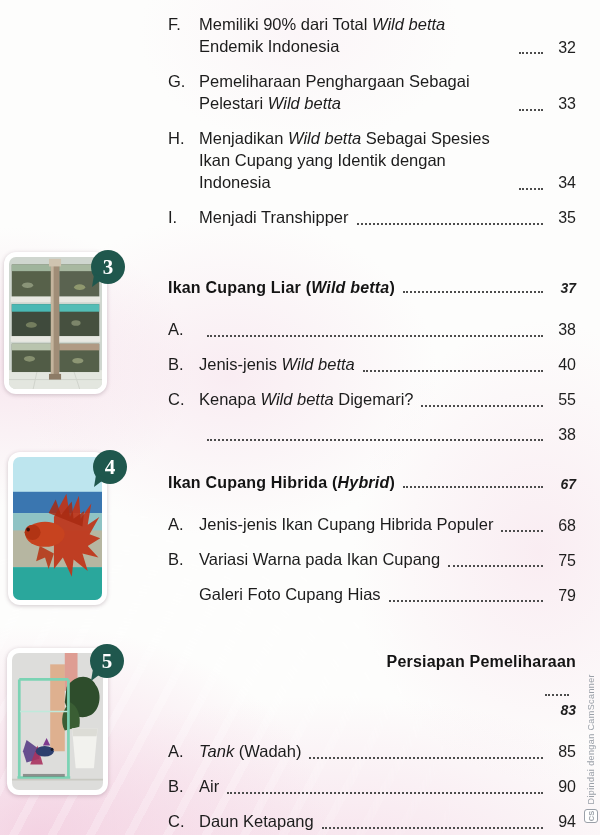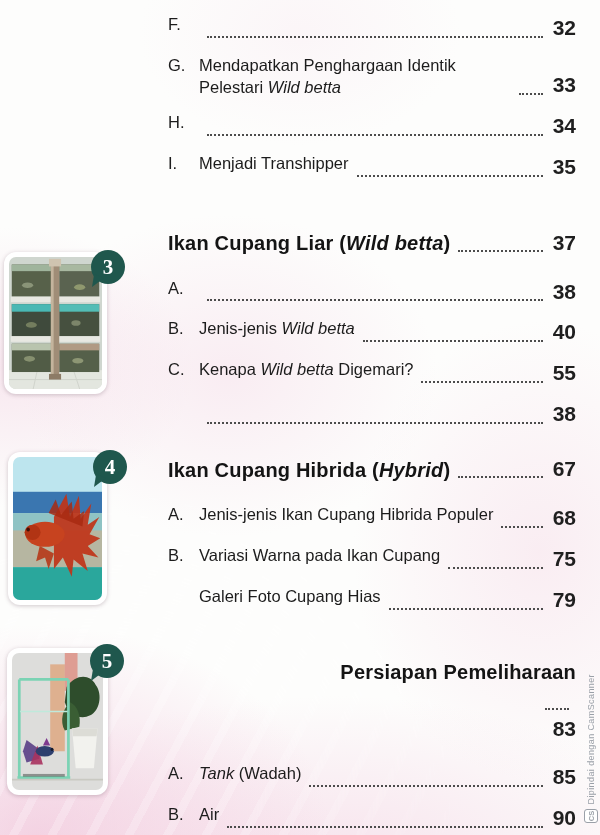--- a/index.html
+++ b/index.html
@@ -25,28 +25,28 @@
   }
 
   
   .content { position:absolute; left:168px; right:24px; top:14px; }
 
   .toc-row { display:flex; align-items:flex-end; margin-top:13px; font-size:16.5px; line-height:1.33; }
   .toc-row .marker { flex:0 0 31px; align-self:flex-start; }
   .entry-text { flex:0 1 auto; align-self:flex-start; }
   .entry-text i, .title-text i { font-style:italic; }
   .leader { flex:1 1 24px; min-width:24px; border-bottom:2px dotted #4c4c4c; margin:0 7px 4px 8px; }
-  .pagenum { flex:0 0 auto; min-width:26px; text-align:right; font-weight:700; font-size:21px; color:#1f1f1f; }
+  .pagenum { flex:0 0 auto; min-width:26px; text-align:right; font-weight:400; font-size:16px; color:#1f1f1f; }
 
   .intro-list .toc-row:first-child { margin-top:0; }
 
   .heading-row { margin-top:0; }
-  .heading-row .title-text { font-size:20px; font-weight:bold; letter-spacing:.2px; color:#141414; }
+  .heading-row .title-text { font-size:16px; font-weight:bold; letter-spacing:.2px; color:#141414; }
   .heading-row .leader { border-bottom-width:2.4px; margin-bottom:5px; }
-  .heading-row .pagenum { font-weight:bold; font-size:21px; }
+  .heading-row .pagenum { font-weight:bold; font-size:14px;font-style:italic; }
 
   .section[data-section="0"] .heading-row { margin-top:48px; }
   .section[data-section="1"] .heading-row { margin-top:27px; }
   .section[data-section="2"] .heading-row { margin-top:45px;flex-direction:column; }
   .section .items .toc-row:first-child { margin-top:21px; }
 
   
   .thumb { position:absolute; background:#fff; border-radius:12px; padding:5px;
            box-shadow:0 1px 4px rgba(90,60,80,.28); }
   .thumb .ph { width:100%; height:100%; border-radius:7px; overflow:hidden; }
@@ -180,31 +180,33 @@
     </div>
   </div>
   <div class="badge" id="badge-5">
     <span>5</span>
   </div>
 
   <div class="content">
     <div class="intro-list">
         <div class="toc-row">
           <span class="marker">F.</span>
+          <span class="entry-text"><span>Memiliki 90% dari Total </span><i>Wild betta</i><span> Endemik Indonesia</span></span>
           <span class="leader"></span>
           <span class="pagenum">32</span>
         </div>
         <div class="toc-row">
           <span class="marker">G.</span>
-          <span class="entry-text"><span>Mendapatkan Penghargaan Identik Pelestari </span><i>Wild betta</i></span>
+          <span class="entry-text"><span>Pemeliharaan Penghargaan Sebagai Pelestari </span><i>Wild betta</i></span>
           <span class="leader"></span>
           <span class="pagenum">33</span>
         </div>
         <div class="toc-row">
           <span class="marker">H.</span>
+          <span class="entry-text"><span>Menjadikan </span><i>Wild betta</i><span> Sebagai Spesies Ikan Cupang yang Identik dengan Indonesia</span></span>
           <span class="leader"></span>
           <span class="pagenum">34</span>
         </div>
         <div class="toc-row">
           <span class="marker">I.</span>
           <span class="entry-text"><span>Menjadi Transhipper</span></span>
           <span class="leader"></span>
           <span class="pagenum">35</span>
         </div>
       </div>

